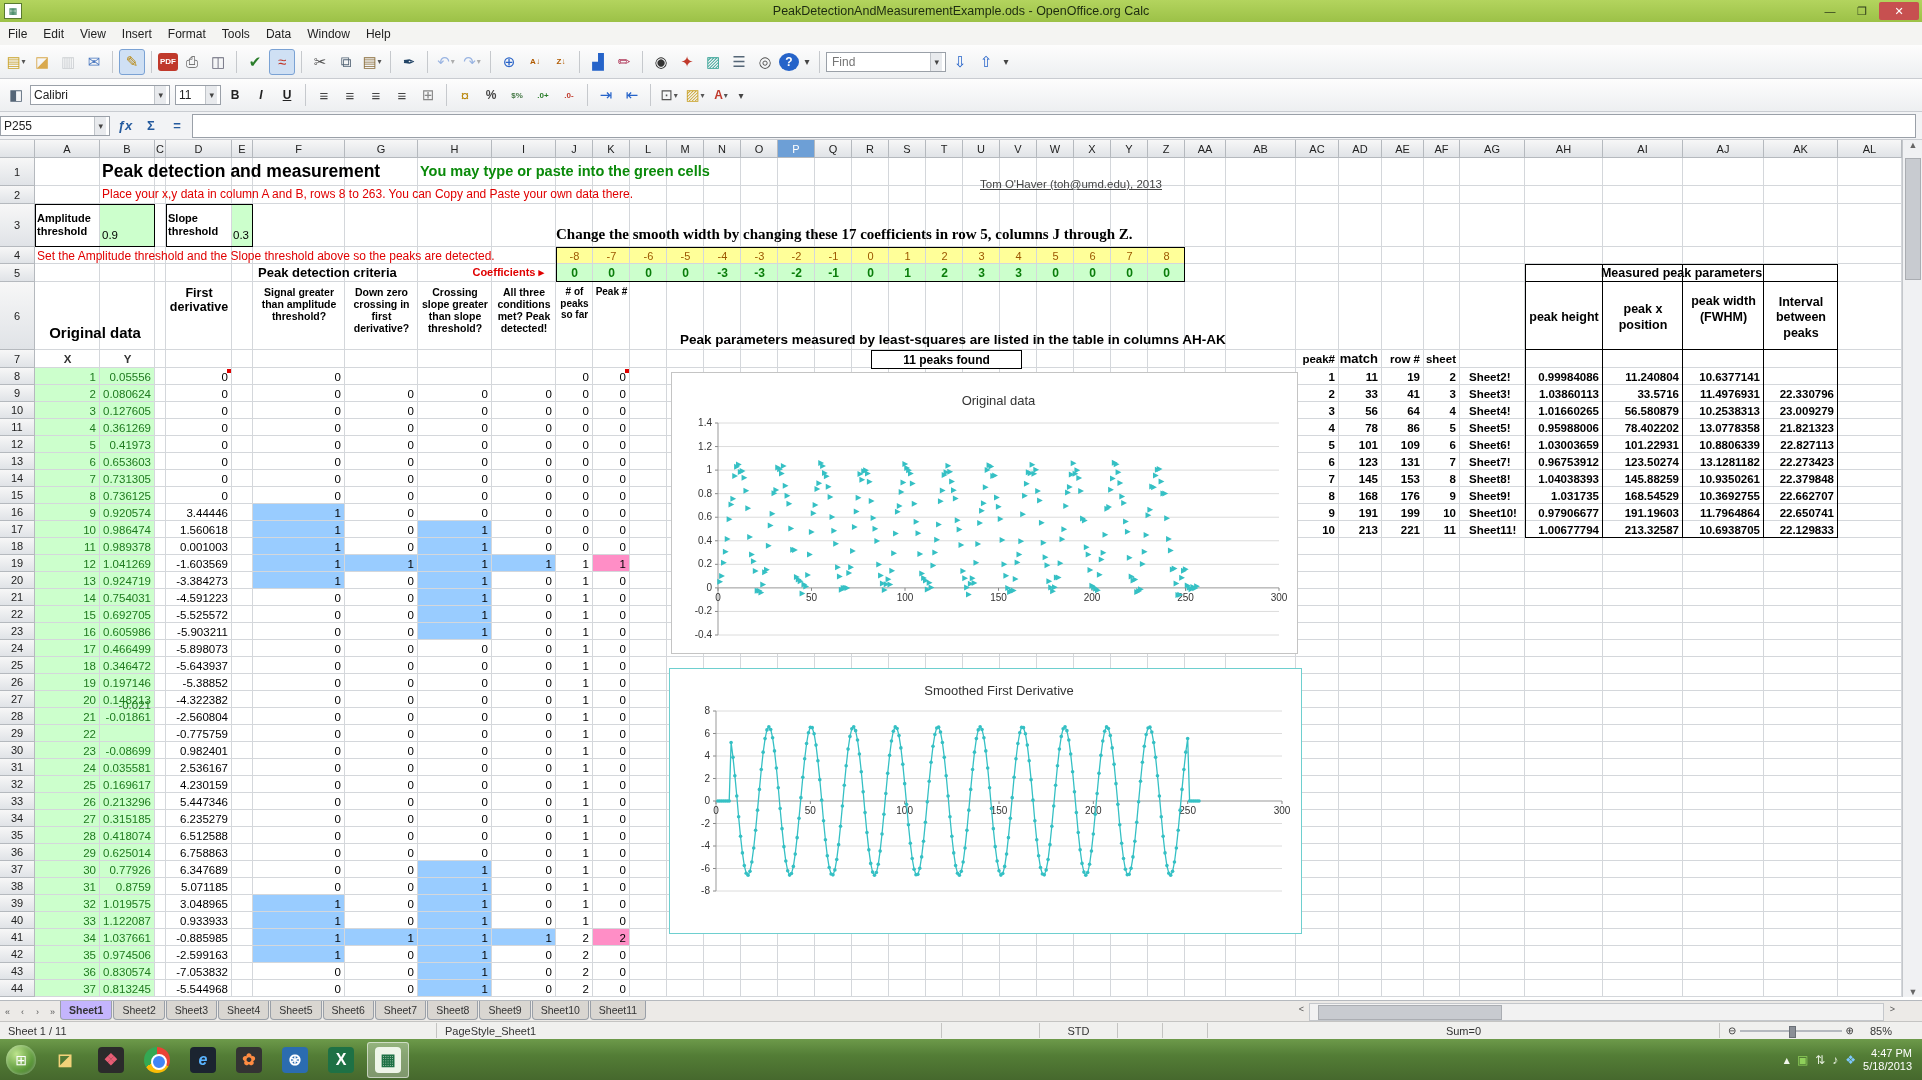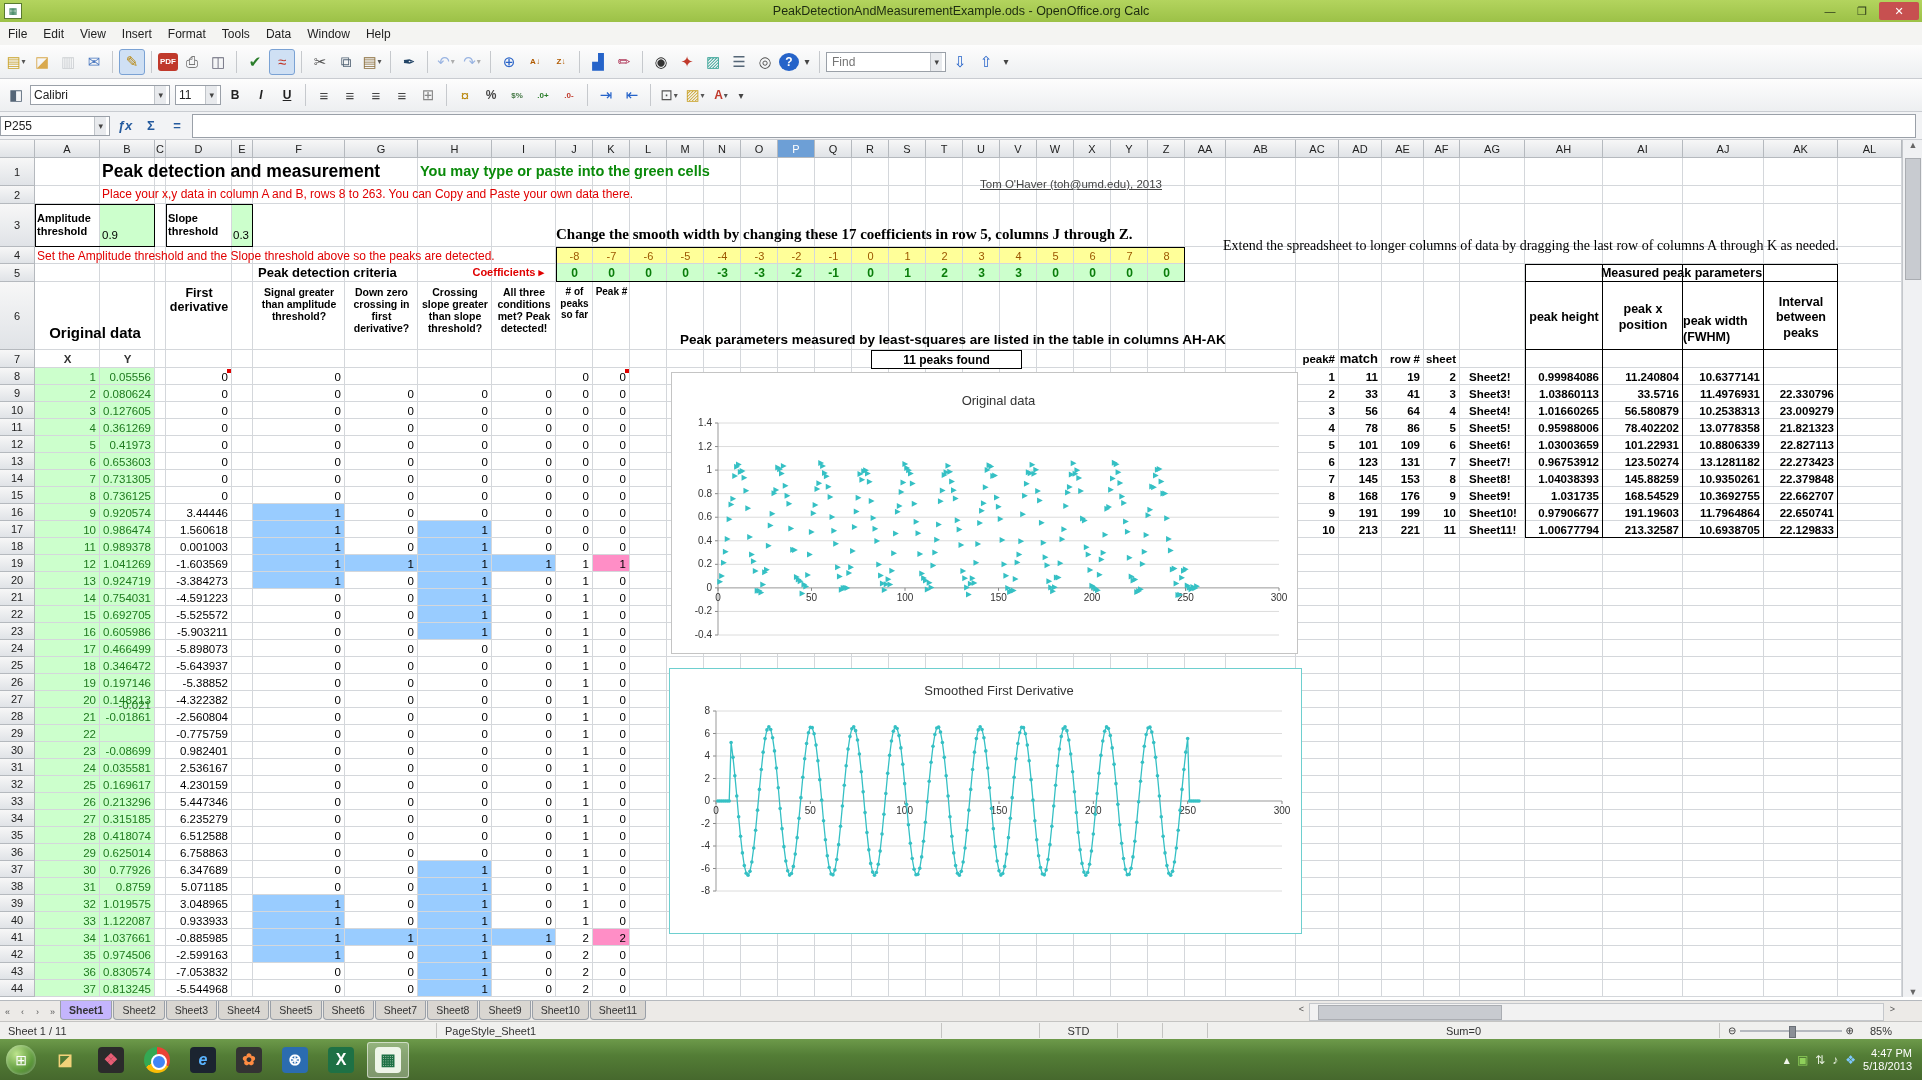--- a/index.html
+++ b/index.html
@@ -522,21 +522,20 @@
       <div class="cell abs " style="left: 980px; top: 36px; width: 230px; height: 16px; font-size: 11.5px; color: rgb(68, 68, 68); text-decoration: underline;">Tom O'Haver (toh@umd.edu), 2013</div>
       <div class="cell abs " style="left: 102px; top: 46px; width: 640px; height: 16px; font-size: 12px; color: rgb(224, 0, 0);">Place your x,y data in column A and B, rows 8 to 263.   You can Copy and Paste your own data there.</div>
       <div class="blackbox abs" style="left: 35px; top: 64px; width: 120px; height: 43px;"></div>
       <div class="blackbox abs" style="left: 166px; top: 64px; width: 87px; height: 43px;"></div>
       <div class="cell abs bold" style="left: 37px; top: 65px; width: 62px; height: 40px; white-space: normal; line-height: 1.2; font-size: 11px;">Amplitude threshold</div>
       <div class="cell abs " style="left: 102px; top: 86px; width: 50px; height: 18px;">0.9</div>
       <div class="cell abs bold" style="left: 168px; top: 65px; width: 60px; height: 40px; white-space: normal; line-height: 1.2; font-size: 11px;">Slope threshold</div>
       <div class="cell abs " style="left: 233px; top: 86px; width: 20px; height: 18px;">0.3</div>
       <div class="cell abs " style="left: 37px; top: 108px; width: 560px; height: 15px; font-size: 12px; color: rgb(224, 0, 0);">Set the Amplitude threshold and the Slope threshold above so the peaks are detected.</div>
       <div class="cell abs bold" style="left: 556px; top: 84px; width: 640px; height: 20px; font-family: &quot;Liberation Serif&quot;, serif; font-size: 15px;">Change the smooth width by changing these 17 coefficients in row 5, columns J through Z.</div>
-      <div class="cell abs " style="left: 1223px; top: 98px; width: 700px; height: 16px; font-family: &quot;Liberation Serif&quot;, serif; font-size: 14px;">Extend the spreadsheet to longer columns of data by dragging the last row of columns A through K as needed.</div>
       <div class="cell abs bold" style="left: 258px; top: 124px; width: 170px; height: 17px; font-size: 13px;">Peak detection criteria</div>
       <div class="cell abs bold r" style="left: 392px; top: 125px; width: 156px; height: 15px; font-size: 11px; color: rgb(224, 0, 0);">Coefficients ▸</div>
       <div class="cell abs c" style="left: 556px; top: 107px; width: 37px; height: 17px; font-size: 11px; color: rgb(156, 87, 0);">-8</div>
       <div class="cell abs c bold" style="left: 556px; top: 124px; width: 37px; height: 18px; font-size: 12px; color: rgb(10, 125, 10);">0</div>
       <div class="cell abs c" style="left: 593px; top: 107px; width: 37px; height: 17px; font-size: 11px; color: rgb(156, 87, 0);">-7</div>
       <div class="cell abs c bold" style="left: 593px; top: 124px; width: 37px; height: 18px; font-size: 12px; color: rgb(10, 125, 10);">0</div>
       <div class="cell abs c" style="left: 630px; top: 107px; width: 37px; height: 17px; font-size: 11px; color: rgb(156, 87, 0);">-6</div>
       <div class="cell abs c bold" style="left: 630px; top: 124px; width: 37px; height: 18px; font-size: 12px; color: rgb(10, 125, 10);">0</div>
       <div class="cell abs c" style="left: 667px; top: 107px; width: 37px; height: 17px; font-size: 11px; color: rgb(156, 87, 0);">-5</div>
       <div class="cell abs c bold" style="left: 667px; top: 124px; width: 37px; height: 18px; font-size: 12px; color: rgb(10, 125, 10);">0</div>
@@ -578,21 +577,21 @@
       <div class="cell abs bold" style="left: 680px; top: 190px; width: 620px; height: 18px; font-size: 13.5px;">Peak parameters measured by least-squares are listed in the table in columns AH-AK</div>
       <div class="cell abs c bold" style="left: 35px; top: 210px; width: 65px; height: 17px; color: rgb(51, 51, 51);">X</div>
       <div class="cell abs c bold" style="left: 100px; top: 210px; width: 55px; height: 17px; color: rgb(51, 51, 51);">Y</div>
       <div class="cell abs r bold" style="left: 1296px; top: 210px; width: 43px; height: 17px; font-size: 11.5px;">peak#</div>
       <div class="cell abs r bold" style="left: 1339px; top: 210px; width: 43px; height: 17px; font-size: 13px;">match</div>
       <div class="cell abs r bold" style="left: 1382px; top: 210px; width: 42px; height: 17px; font-size: 11.5px;">row #</div>
       <div class="cell abs r bold" style="left: 1424px; top: 210px; width: 36px; height: 17px; font-size: 11.5px;">sheet</div>
       <div class="cell abs c bold" style="left: 1525px; top: 124px; width: 313px; height: 17px; font-size: 12.5px;">Measured peak parameters</div>
       <div class="cell abs c bold" style="left: 1525px; top: 148px; width: 78px; height: 60px; white-space: normal; text-align: center; line-height: 1.25; font-size: 12.5px;">peak height</div>
       <div class="cell abs c bold" style="left: 1603px; top: 148px; width: 80px; height: 60px; white-space: normal; text-align: center; line-height: 1.25; font-size: 12.5px;">peak x position</div>
-      <div class="cell abs c bold" style="left: 1683px; top: 160px; width: 81px; height: 60px; white-space: normal; line-height: 1.25; font-size: 12.5px;">peak width (FWHM)</div>
+      <div class="cell abs c bold" style="left: 1683px; top: 140px; width: 81px; height: 60px; white-space: normal; text-align: center; line-height: 1.25; font-size: 12.5px;">peak width (FWHM)</div>
       <div class="cell abs c bold" style="left: 1764px; top: 148px; width: 74px; height: 60px; white-space: normal; text-align: center; line-height: 1.25; font-size: 12.5px;">Interval between peaks</div>
       <div class="abs" style="left: 1525px; top: 124px; width: 313px; height: 274px; border: 1.5px solid rgb(0, 0, 0); box-sizing: border-box;"></div>
       <div class="abs" style="left: 1525px; top: 141px; width: 313px; height: 1px; background: rgb(0, 0, 0);"></div>
       <div class="abs" style="left: 1525px; top: 209px; width: 313px; height: 1px; background: rgb(0, 0, 0);"></div>
       <div class="abs" style="left: 1602px; top: 124px; width: 1px; height: 274px; background: rgb(0, 0, 0);"></div>
       <div class="abs" style="left: 1682px; top: 124px; width: 1px; height: 274px; background: rgb(0, 0, 0);"></div>
       <div class="abs" style="left: 1763px; top: 124px; width: 1px; height: 274px; background: rgb(0, 0, 0);"></div>
       <div class="cell abs r green-txt" style="left: 35px; top: 228px; width: 65px; height: 17px;">1</div>
       <div class="cell abs r green-txt" style="left: 100px; top: 228px; width: 55px; height: 17px;">0.05556</div>
       <div class="cell abs r" style="left: 166px; top: 228px; width: 66px; height: 17px;">0</div>

